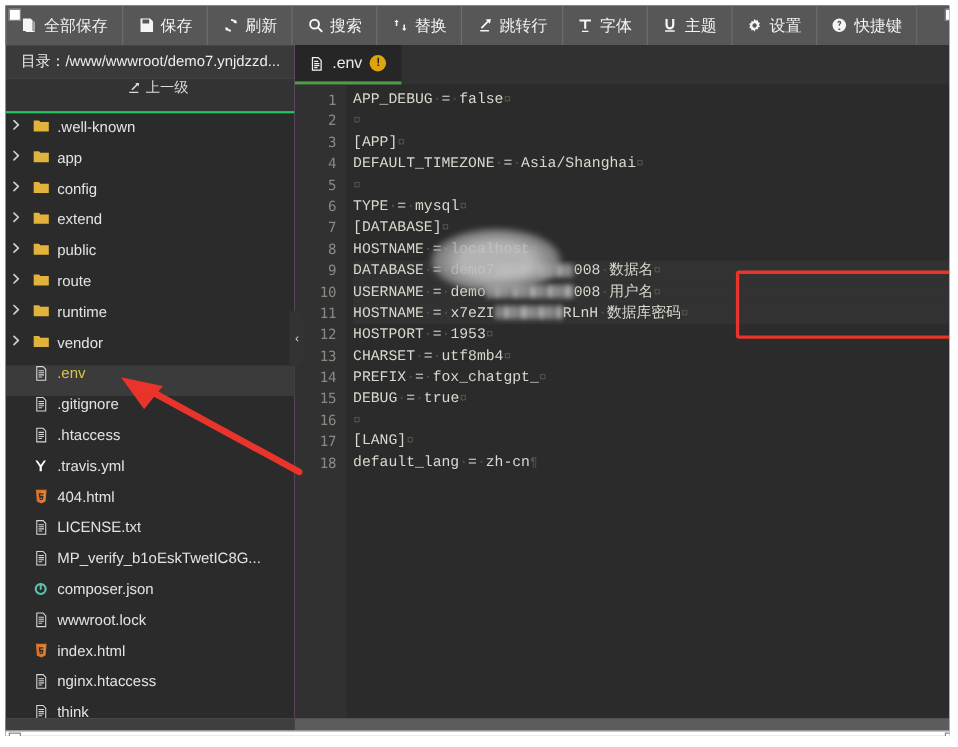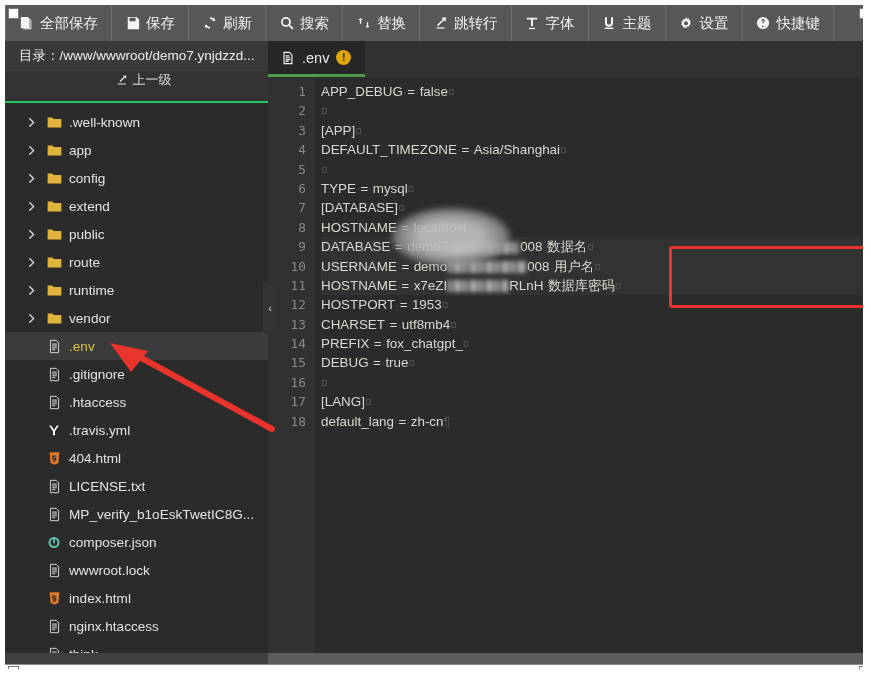--- a/index.html
+++ b/index.html
@@ -135,23 +135,23 @@
     left: 0;
     right: 0;
     bottom: 0;
     overflow: hidden;
     background: #2b2b2b;
     padding-top: 5px;
     box-sizing: border-box;
   }
   .tree-row {
     display: flex;
-    align-items: center;
+    align-items: flex-start;
     height: 28px;
-    padding-left: 22px;
+    padding-left: 5px;
     cursor: pointer;
     user-select: none;
     white-space: nowrap;
   }
   .tree-row.selected { background: #3b3b3b; }
   .chev {
     width: 16px;
     flex: 0 0 auto;
     display: inline-flex;
     align-items: center;
@@ -268,21 +268,21 @@
     flex: 1 1 auto;
     padding-top: 5px;
     padding-left: 6px;
     box-sizing: border-box;
     position: relative;
     overflow: hidden;
   }
   .cl {
     height: 19.4px;
     line-height: 19.4px;
-    font-family: Liberation Sans, sans-serif;
+    font-family: Liberation Mono, monospace;
     font-size: 13.4px;
     color: #d9d9cf;
     white-space: pre;
     box-sizing: border-box;
   }
   .cl.hl { background: #323232; }
   .dot { color: #4f4f4f; }
   .eol { color: #545450; font-size: 12px; }
   .blur {
     display: inline-block;

